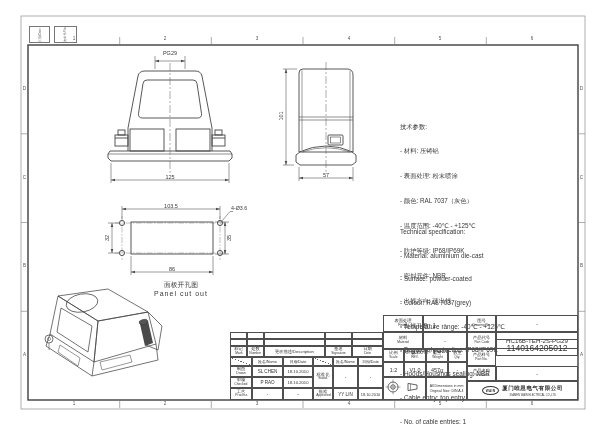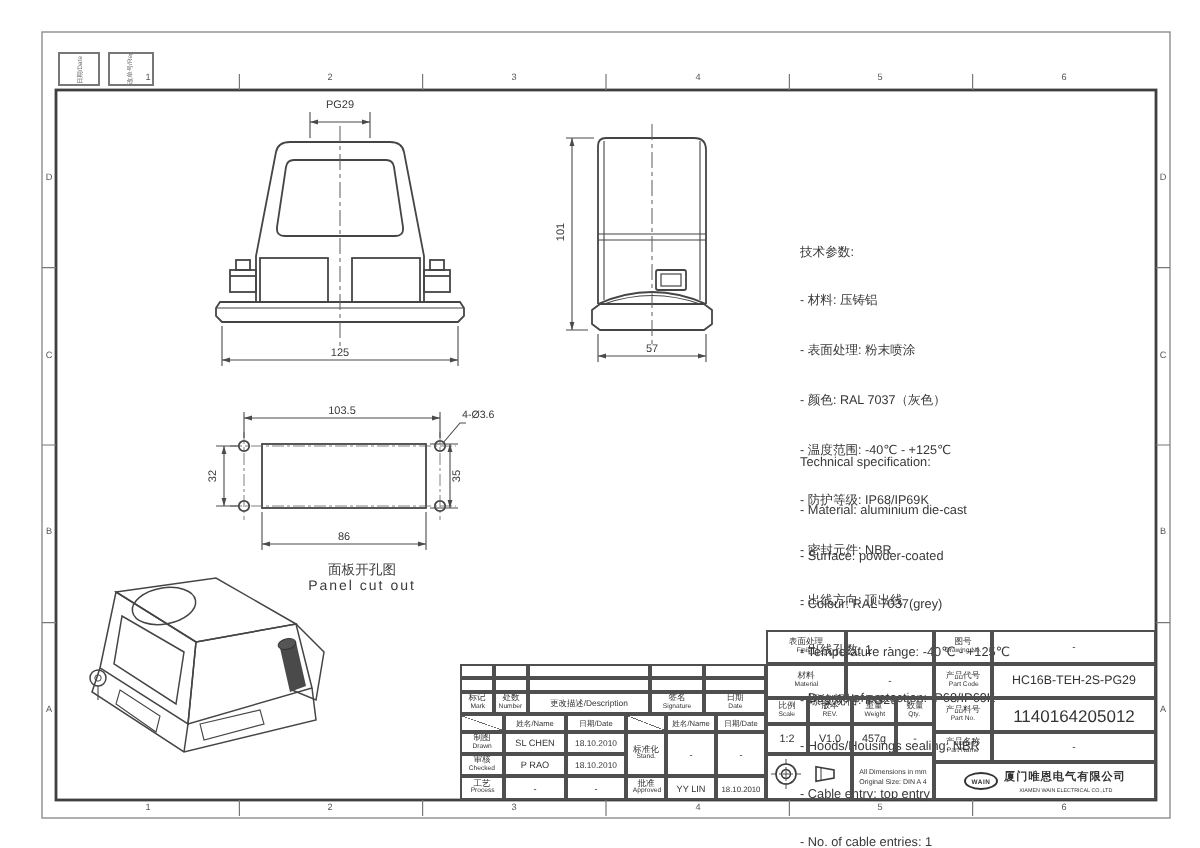--- a/index.html
+++ b/index.html
@@ -371,21 +371,21 @@
   <span class="zh">产品代号</span>
   <span class="en4">Part Code</span>
   </div>
 <div class="tb" style="left:496px;top:332px;width:82px;height:17px;font-size:6.2px;">
   <span>HC16B-TEH-2S-PG29</span>
   </div>
 <div class="tb colc" style="left:467px;top:349px;width:29px;height:17px;">
   <span class="zh">产品料号</span>
   <span class="en4">Part No.</span>
   </div>
-<div class="tb" style="left:496px;top:349px;width:82px;height:17px;font-size:8.5px;align-items:center;">
+<div class="tb" style="left:496px;top:339px;width:82px;height:17px;font-size:8.5px;align-items:center;">
   <span>1140164205012</span>
   </div>
 <div class="tb colc" style="left:467px;top:366px;width:29px;height:15px;">
   <span class="zh">产品名称</span>
   <span class="en4">Part Name</span>
   </div>
 <div class="tb v" style="left:496px;top:366px;width:82px;height:15px;">
   <span>-</span>
   </div>
 

